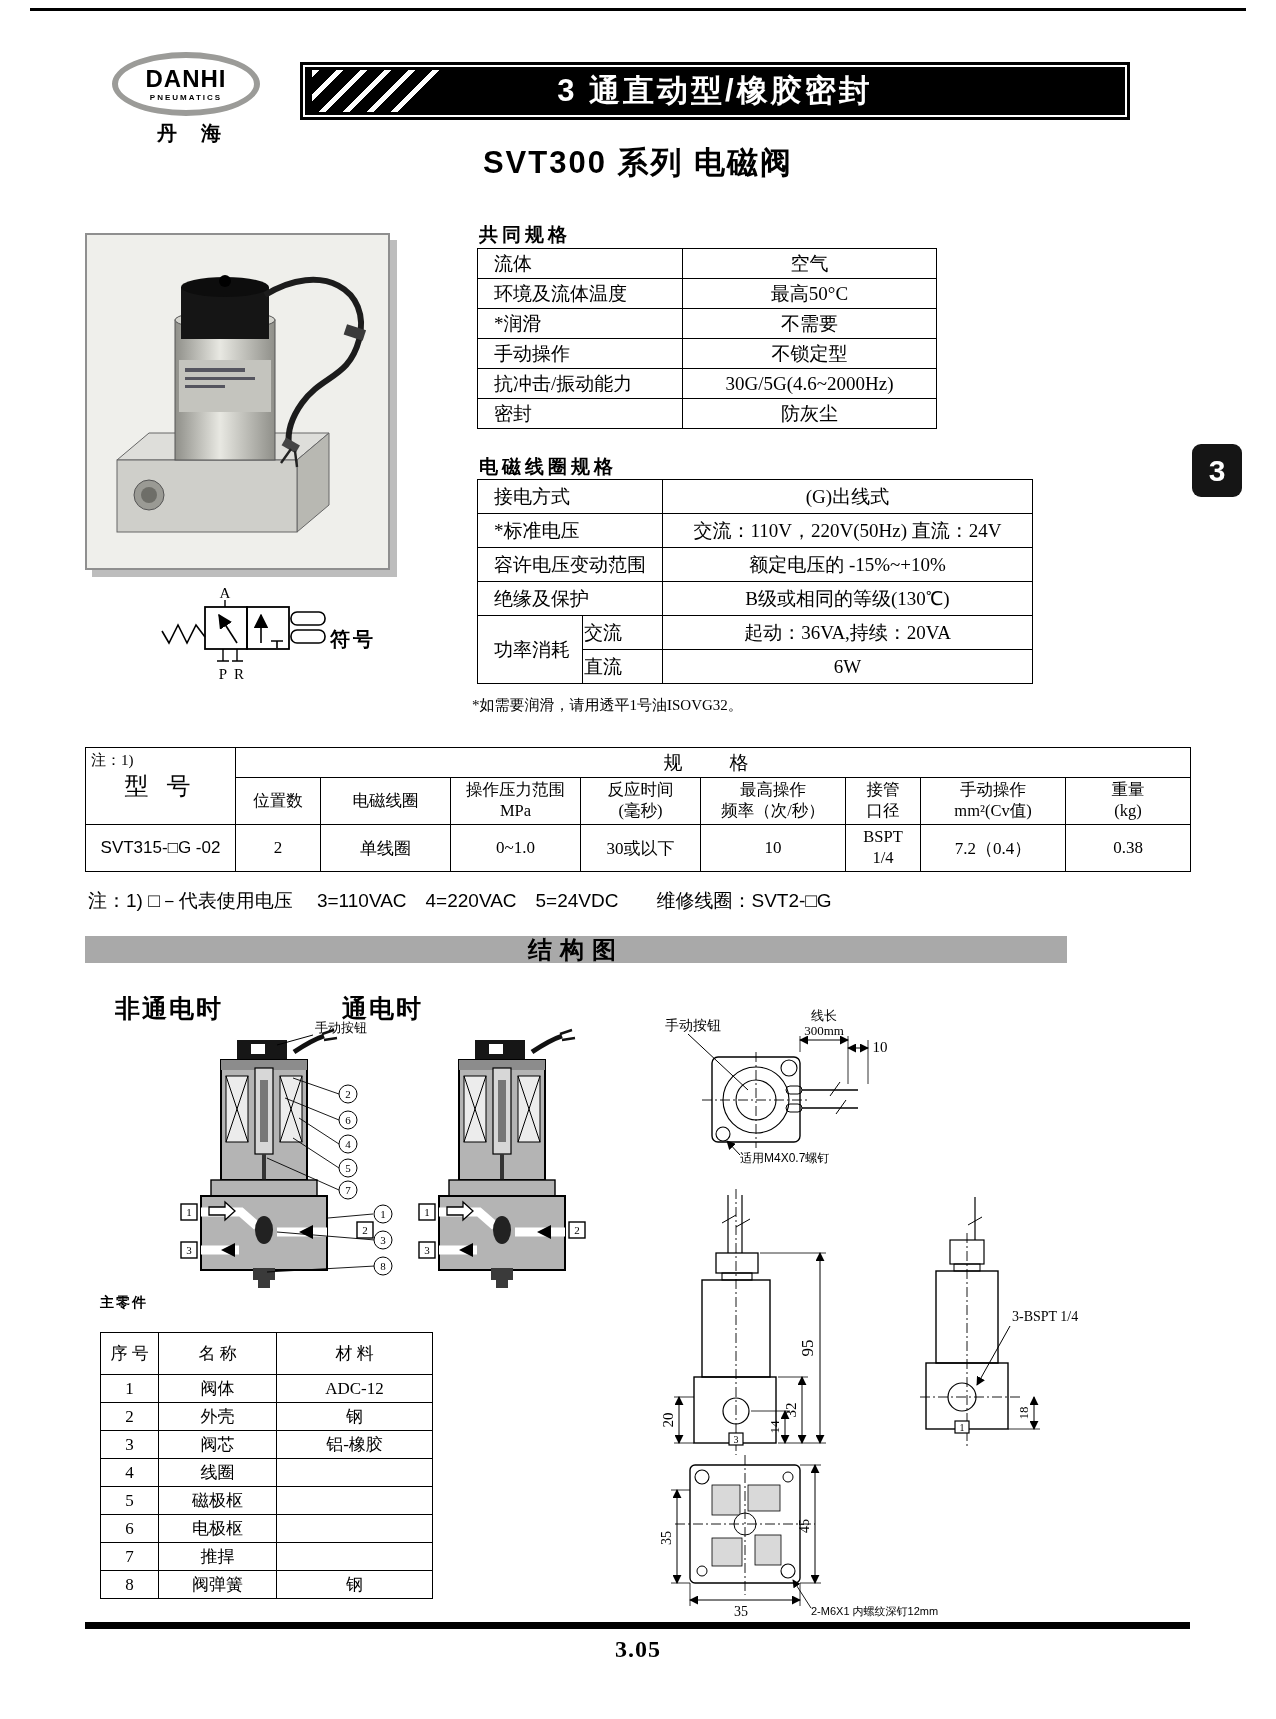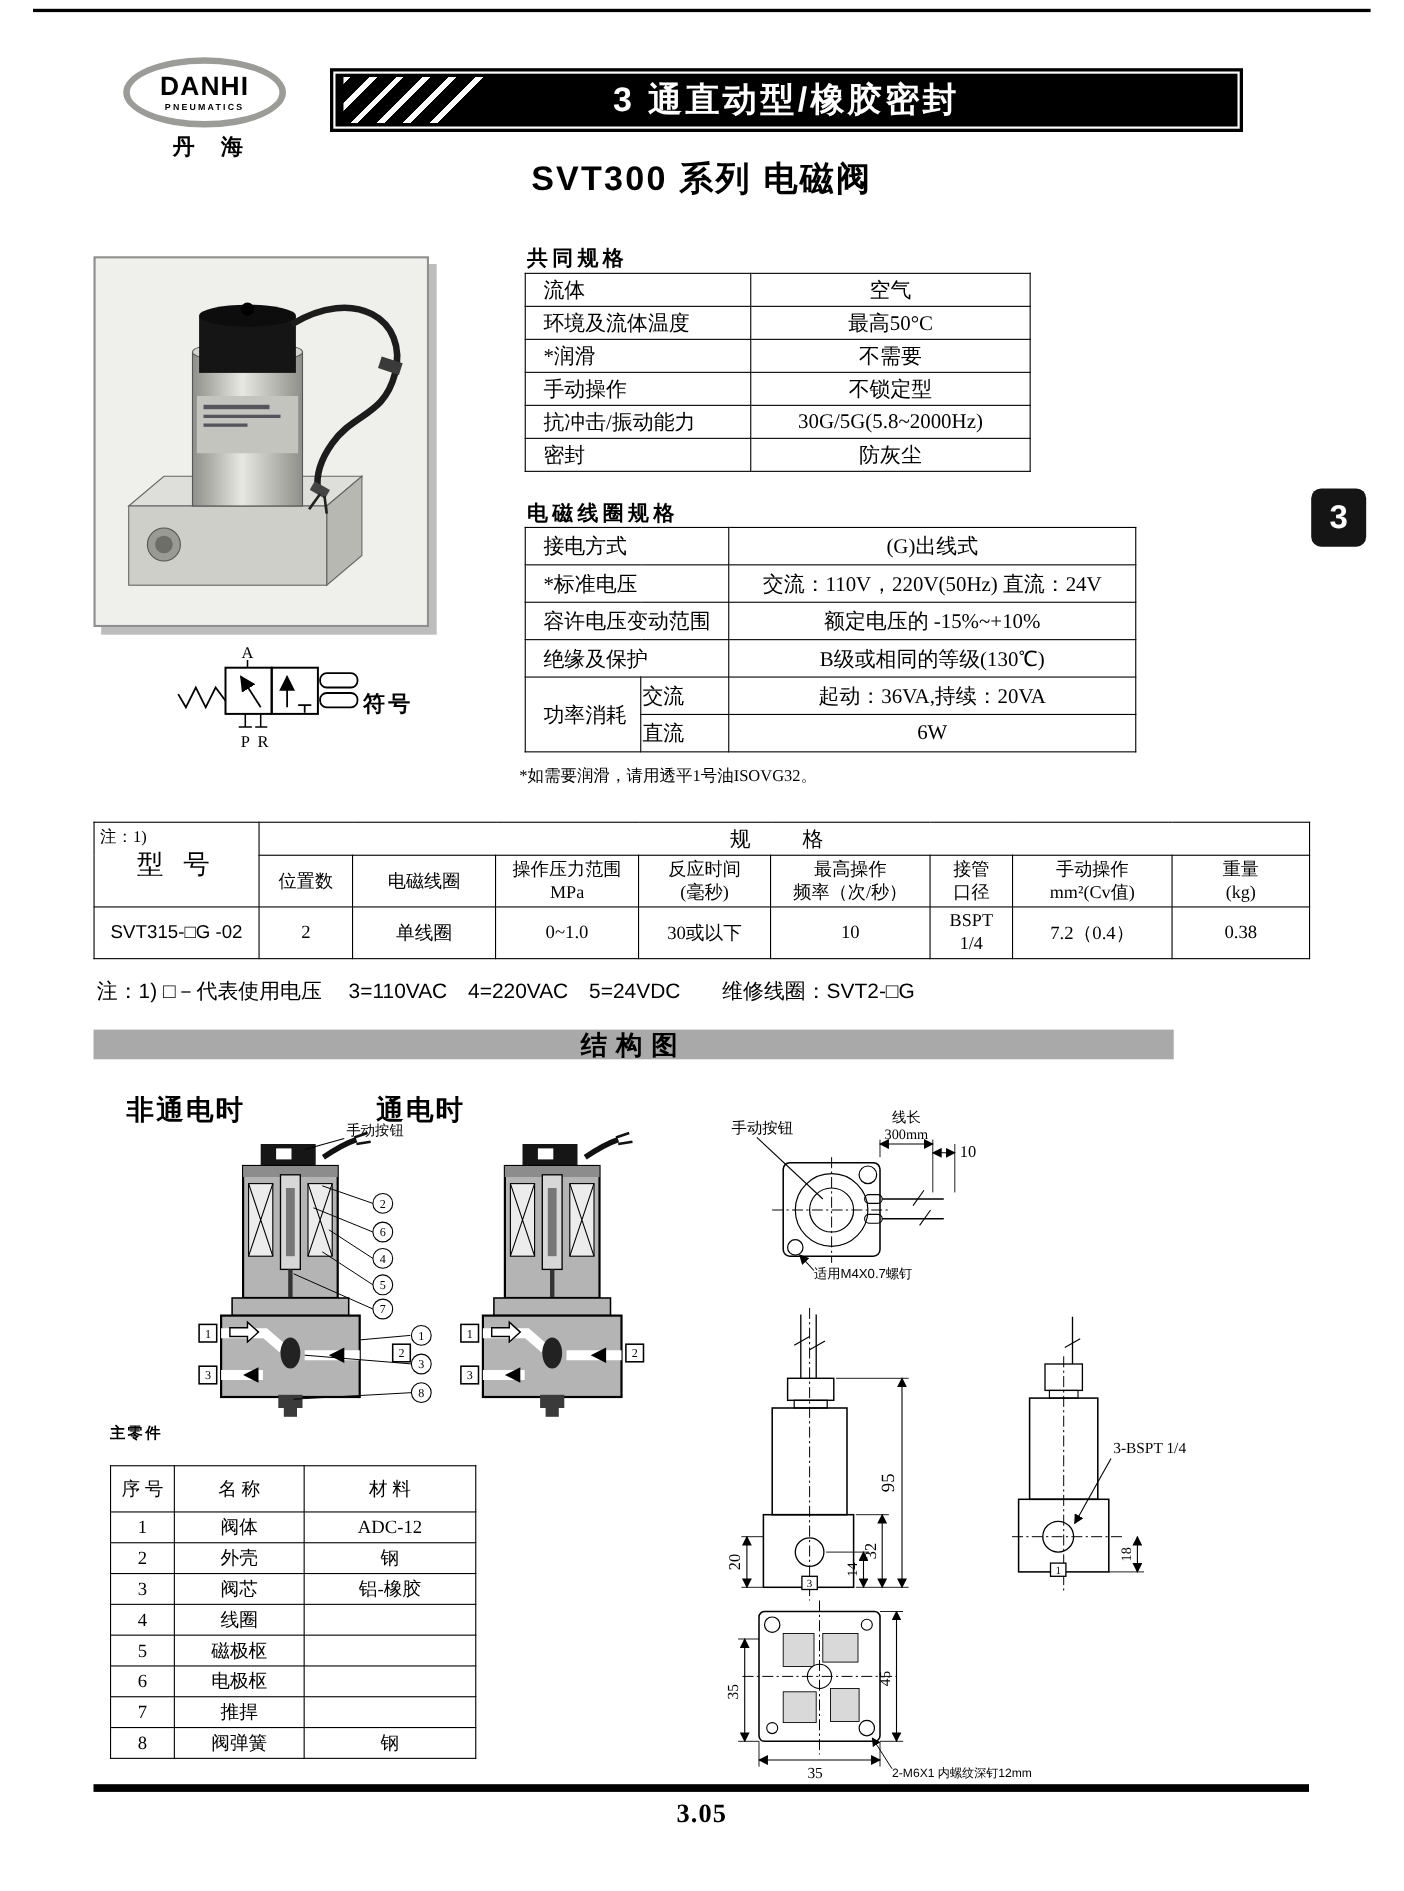--- a/index.html
+++ b/index.html
@@ -184,21 +184,21 @@
   <tr style="height:30px">
     <td class="lbl">*润滑</td>
     <td class="val">不需要</td>
       </tr>
   <tr style="height:30px">
     <td class="lbl">手动操作</td>
     <td class="val">不锁定型</td>
       </tr>
   <tr style="height:30px">
     <td class="lbl">抗冲击/振动能力</td>
-    <td class="val">30G/5G(5.8~2000Hz)</td>
+    <td class="val">30G/5G(4.6~2000Hz)</td>
       </tr>
   <tr style="height:30px">
     <td class="lbl">密封</td>
     <td class="val">防灰尘</td>
       </tr>
 </tbody>
   </table>
 
 <div class="abs sec-title" style="left:479px;top:454px">电磁线圈规格</div>
 <table class="spec abs" style="left:477px;top:479px;width:556px">

